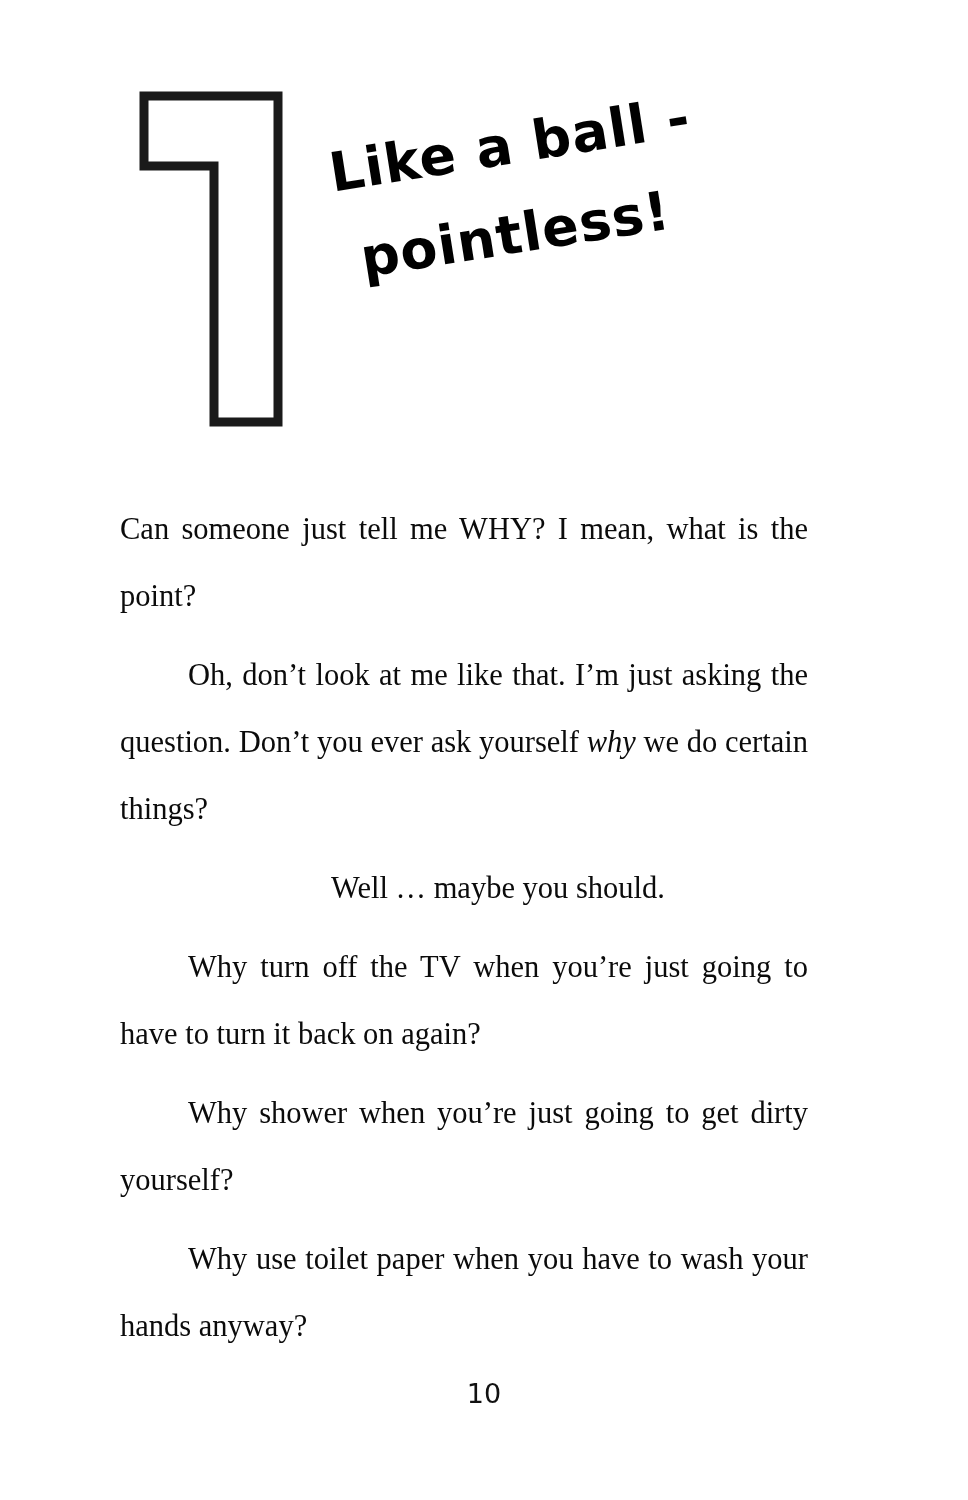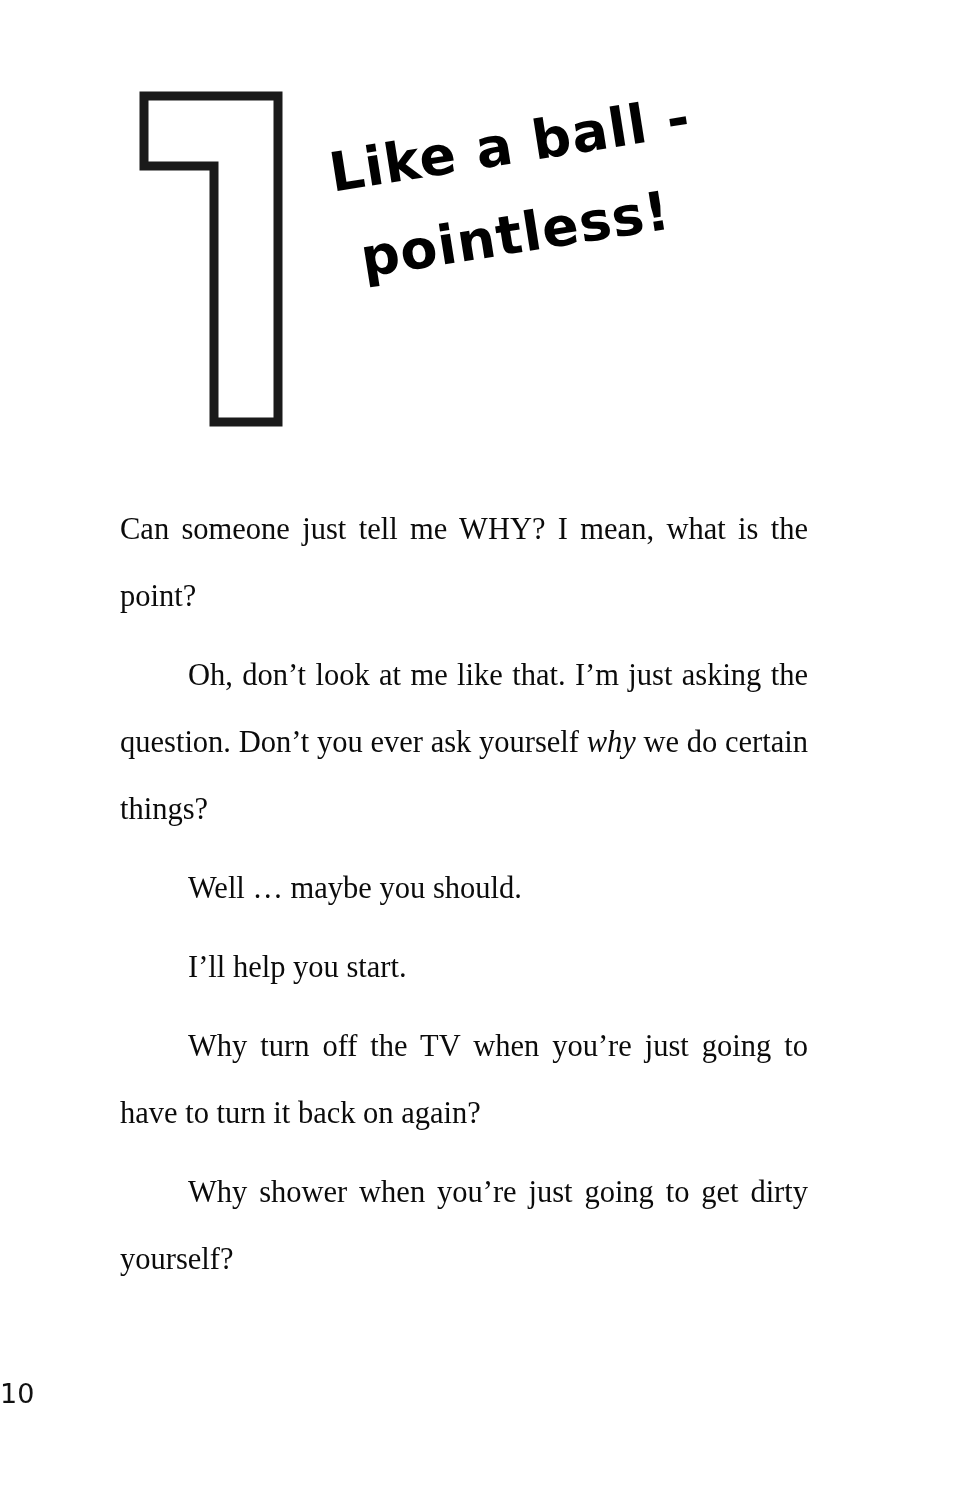--- a/index.html
+++ b/index.html
@@ -82,32 +82,32 @@
     text-align: justify;
   }
   .body-text p {
     margin: 12px;
     text-indent: 0;
   }
   .body-text p.indent {
     text-indent: 68px;
   }
   .body-text p.last-line-left {
-    text-align: left;
+    text-align: center;
   }
   .body-text em {
   }
 
   
   .page-number {
     position: absolute;
     left: 0;
     top: 1378px;
     width: 968px;
-    text-align: left;
+    text-align: center;
     font-family: "DejaVu Sans", sans-serif;
     font-size: 27px;
     color: #111;
   }
 </style>
 </head>
 <body>
 
 <div class="page">
 
@@ -127,24 +127,24 @@
   </div>
 
   <div class="body-text">
 
     <p class="">Can someone just tell me WHY? I mean, what is the point?</p>
 
     <p class="indent"><span>Oh, don’t look at me like that. I’m just asking the question. Don’t you ever ask yourself </span><em>why</em><span> we do certain things?</span></p>
 
     <p class="indent last-line-left">Well … maybe you should.</p>
 
-    <p class="indent last-line-left">I’ll help you start.</p>
 
     <p class="indent">Why turn off the TV when you’re just going to have to turn it back on again?</p>
 
     <p class="indent">Why shower when you’re just going to get dirty yourself?</p>
 
+    <p class="indent">Why use toilet paper when you have to wash your hands anyway?</p>
 
   </div>
 
   <div class="page-number">10</div>
 
 </div>
 
 </body></html>

